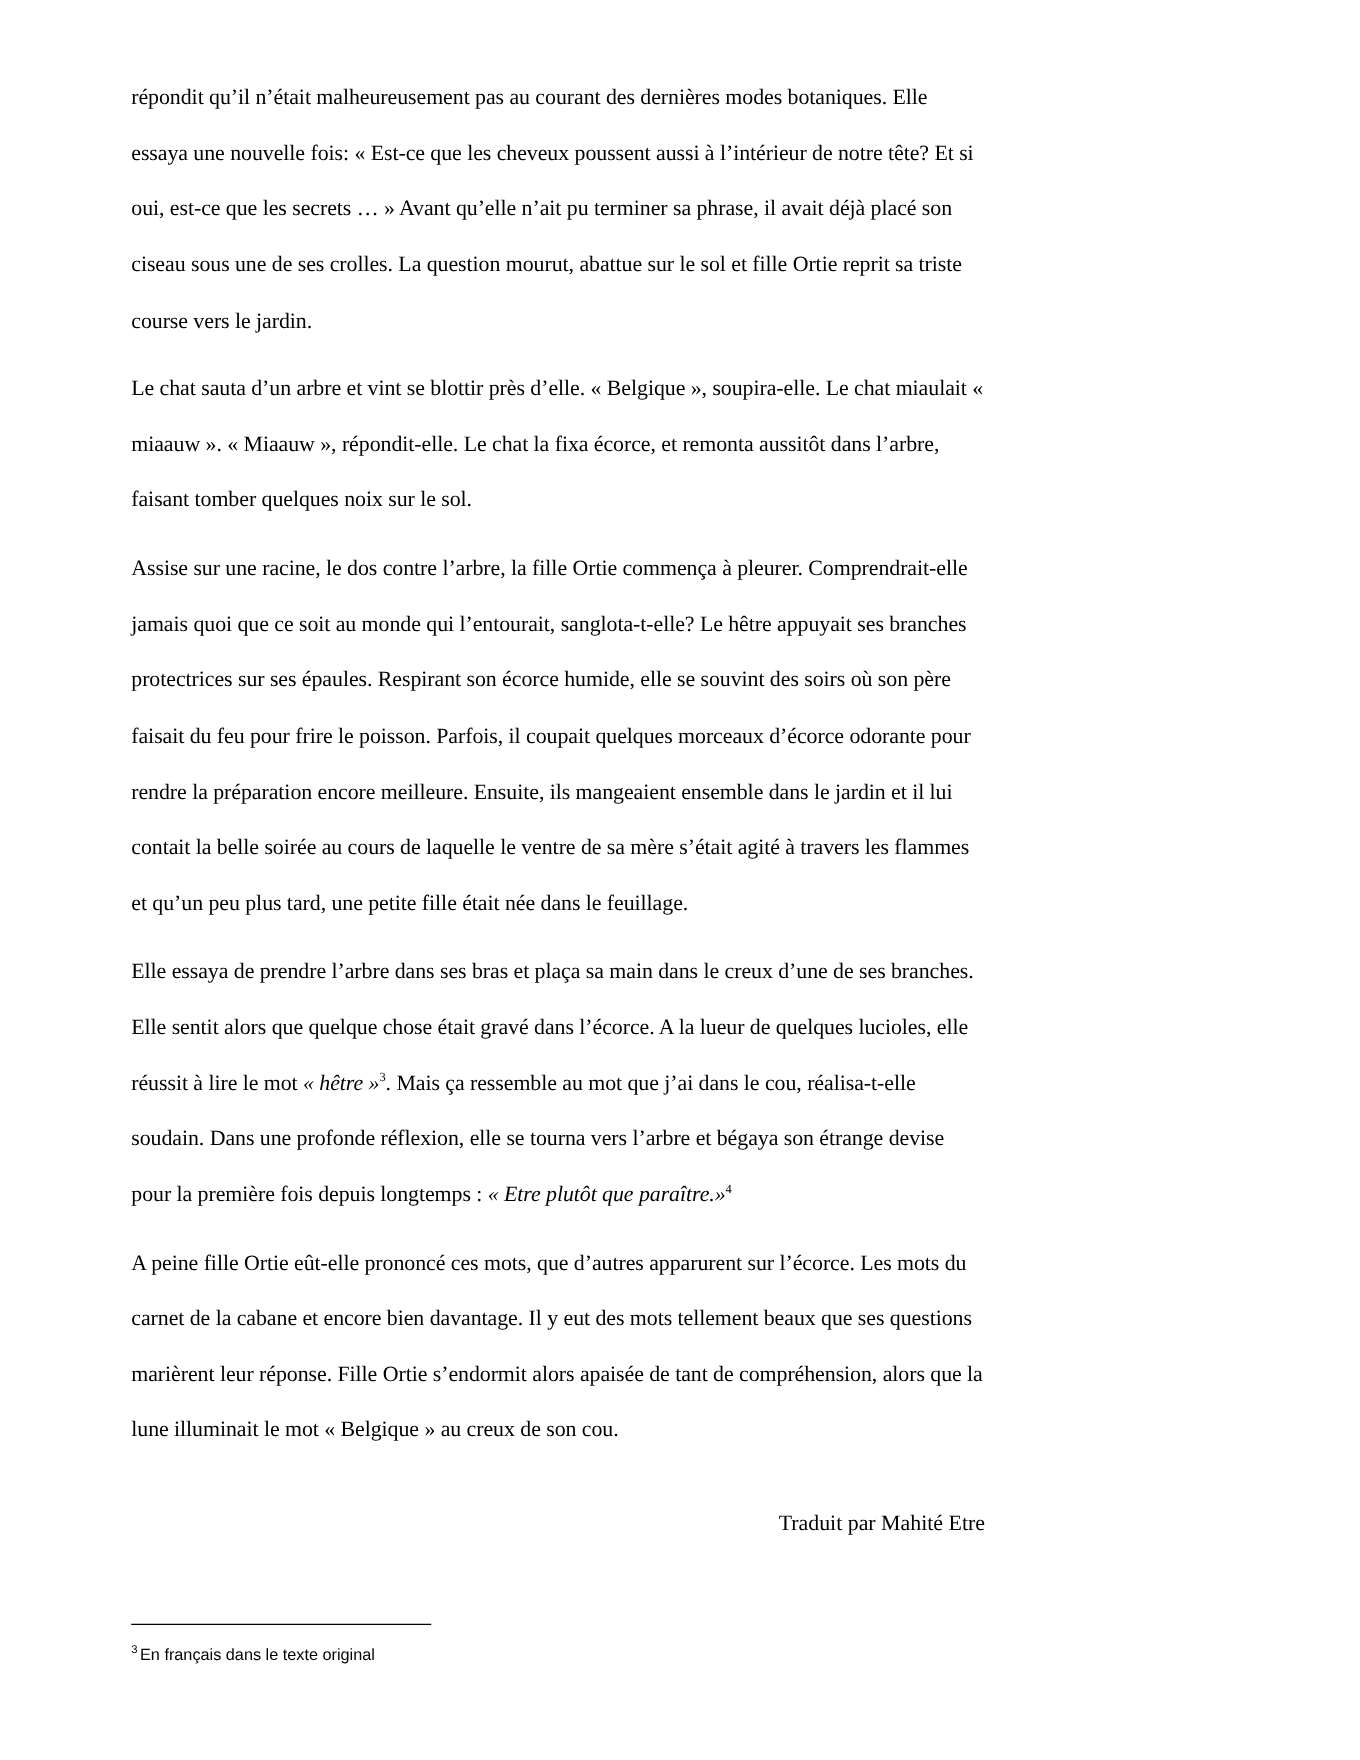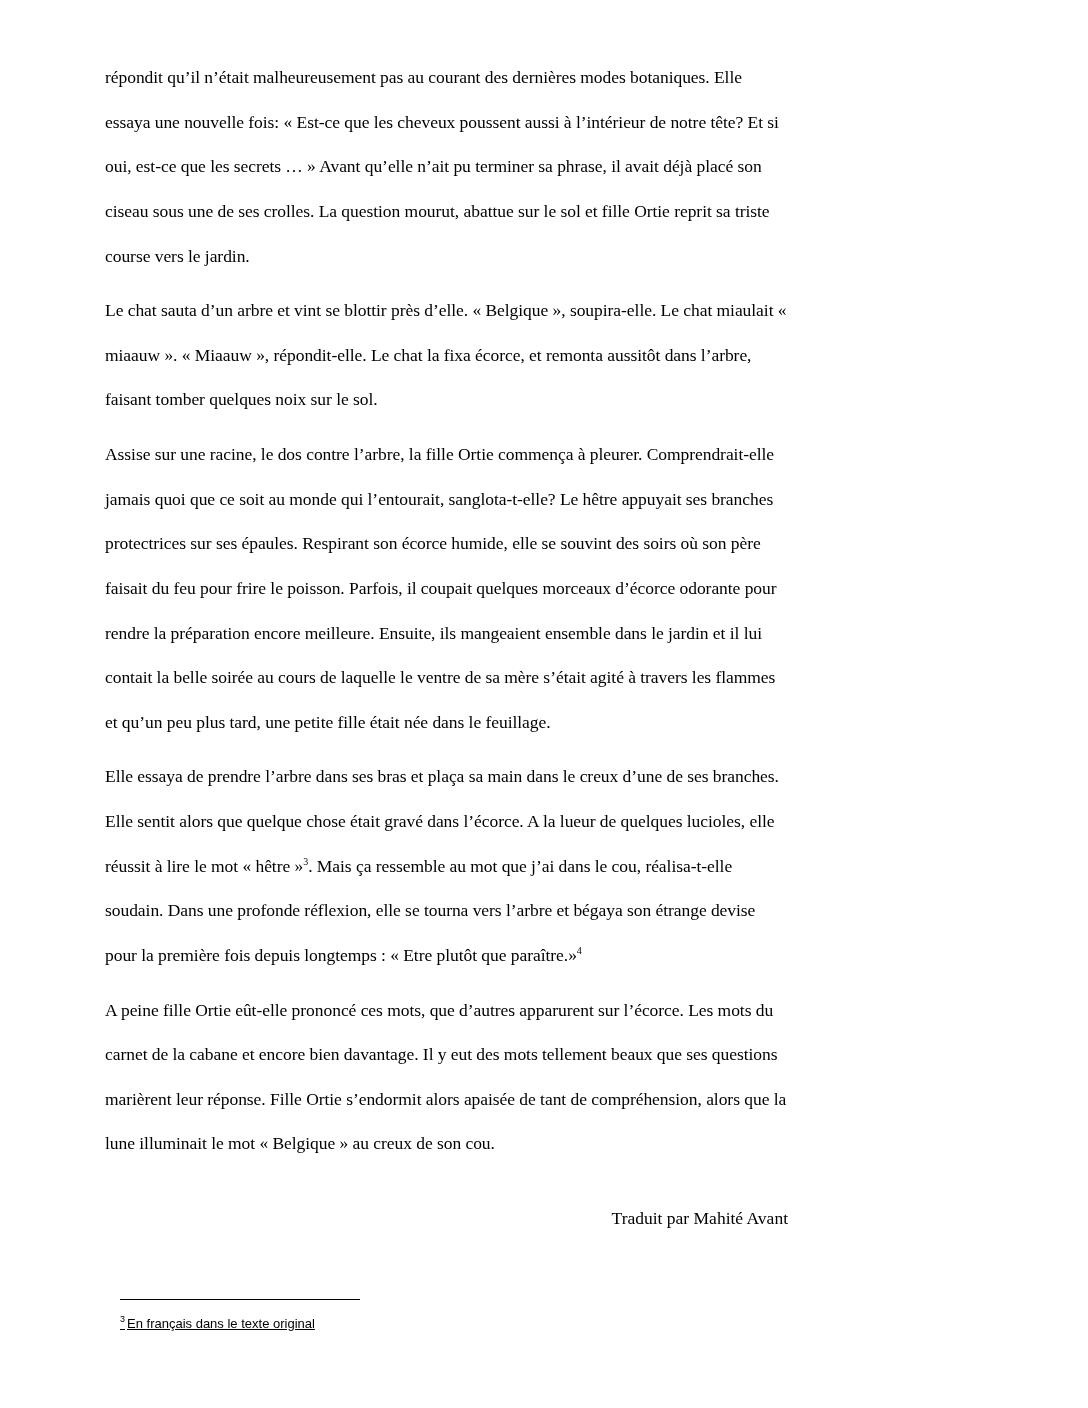--- a/index.html
+++ b/index.html
@@ -26,39 +26,39 @@
     font-size: 17.5px;
     line-height: 2.55;
     text-align: left;
     margin: 0 0 8px 0;
     letter-spacing: -0.05px;
   }
   .para {
     margin-bottom: 10px;
   }
   .italic {
+    font-style: italic;
   }
   sup {
     font-size: 10px;
     vertical-align: super;
     line-height: 0;
   }
   .signature {
     font-family: "Liberation Serif", serif;
     font-size: 17.5px;
     text-align: right;
     margin-top: 42px;
     margin-right: 2px;
   }
   .footnote-area {
     position: absolute;
-    left: 120px;
+    left: 105px;
     right: 105px;
     bottom: 58px;
-    text-decoration: underline;
   }
   .footnote-rule {
     width: 240px;
     height: 1px;
     background: #000;
     margin-bottom: 14px;
   }
   .footnote {
     font-family: "Liberation Sans", sans-serif;
     font-size: 13px;
@@ -78,20 +78,20 @@
   <p class="body-text para">répondit qu’il n’était malheureusement pas au courant des dernières modes botaniques. Elle essaya une nouvelle fois: « Est-ce que les cheveux poussent aussi à l’intérieur de notre tête? Et si oui, est-ce que les secrets … » Avant qu’elle n’ait pu terminer sa phrase, il avait déjà placé son ciseau sous une de ses crolles. La question mourut, abattue sur le sol et fille Ortie reprit sa triste course vers le jardin.</p>
 
   <p class="body-text para">Le chat sauta d’un arbre et vint se blottir près d’elle. « Belgique », soupira-elle. Le chat miaulait « miaauw ». « Miaauw », répondit-elle. Le chat la fixa écorce, et remonta aussitôt dans l’arbre, faisant tomber quelques noix sur le sol.</p>
 
   <p class="body-text para">Assise sur une racine, le dos contre l’arbre, la fille Ortie commença à pleurer. Comprendrait-elle jamais quoi que ce soit au monde qui l’entourait, sanglota-t-elle? Le hêtre appuyait ses branches protectrices sur ses épaules. Respirant son écorce humide, elle se souvint des soirs où son père faisait du feu pour frire le poisson. Parfois, il coupait quelques morceaux d’écorce odorante pour rendre la préparation encore meilleure. Ensuite, ils mangeaient ensemble dans le jardin et il lui contait la belle soirée au cours de laquelle le ventre de sa mère s’était agité à travers les flammes et qu’un peu plus tard, une petite fille était née dans le feuillage.</p>
 
   <p class="body-text para"><span>Elle essaya de prendre l’arbre dans ses bras et plaça sa main dans le creux d’une de ses branches. Elle sentit alors que quelque chose était gravé dans l’écorce. A la lueur de quelques lucioles, elle réussit à lire le mot </span><span class="italic">« hêtre »</span><sup>3</sup><span>. Mais ça ressemble au mot que j’ai dans le cou, réalisa-t-elle soudain.  Dans une profonde réflexion, elle se tourna vers l’arbre et bégaya son étrange devise pour la première fois depuis longtemps : </span><span class="italic">« Etre plutôt que paraître.»</span><sup>4</sup></p>
 
   <p class="body-text para">A peine fille Ortie eût-elle prononcé ces mots, que d’autres apparurent sur l’écorce. Les mots du carnet de la cabane et encore bien davantage. Il y eut des mots tellement beaux que ses questions marièrent leur réponse. Fille Ortie s’endormit alors apaisée de tant de compréhension, alors que la lune illuminait le mot « Belgique » au creux de son cou.</p>
 
-  <div class="signature">Traduit par Mahité Avant</div>
+  <div class="signature">Traduit par Mahité Etre</div>
 
   <div class="footnote-area">
     <div class="footnote-rule"></div>
     <div class="footnote"><sup>3</sup><span>En français dans le texte original</span></div>
   </div>
 
 </div>
 
 </body></html>

